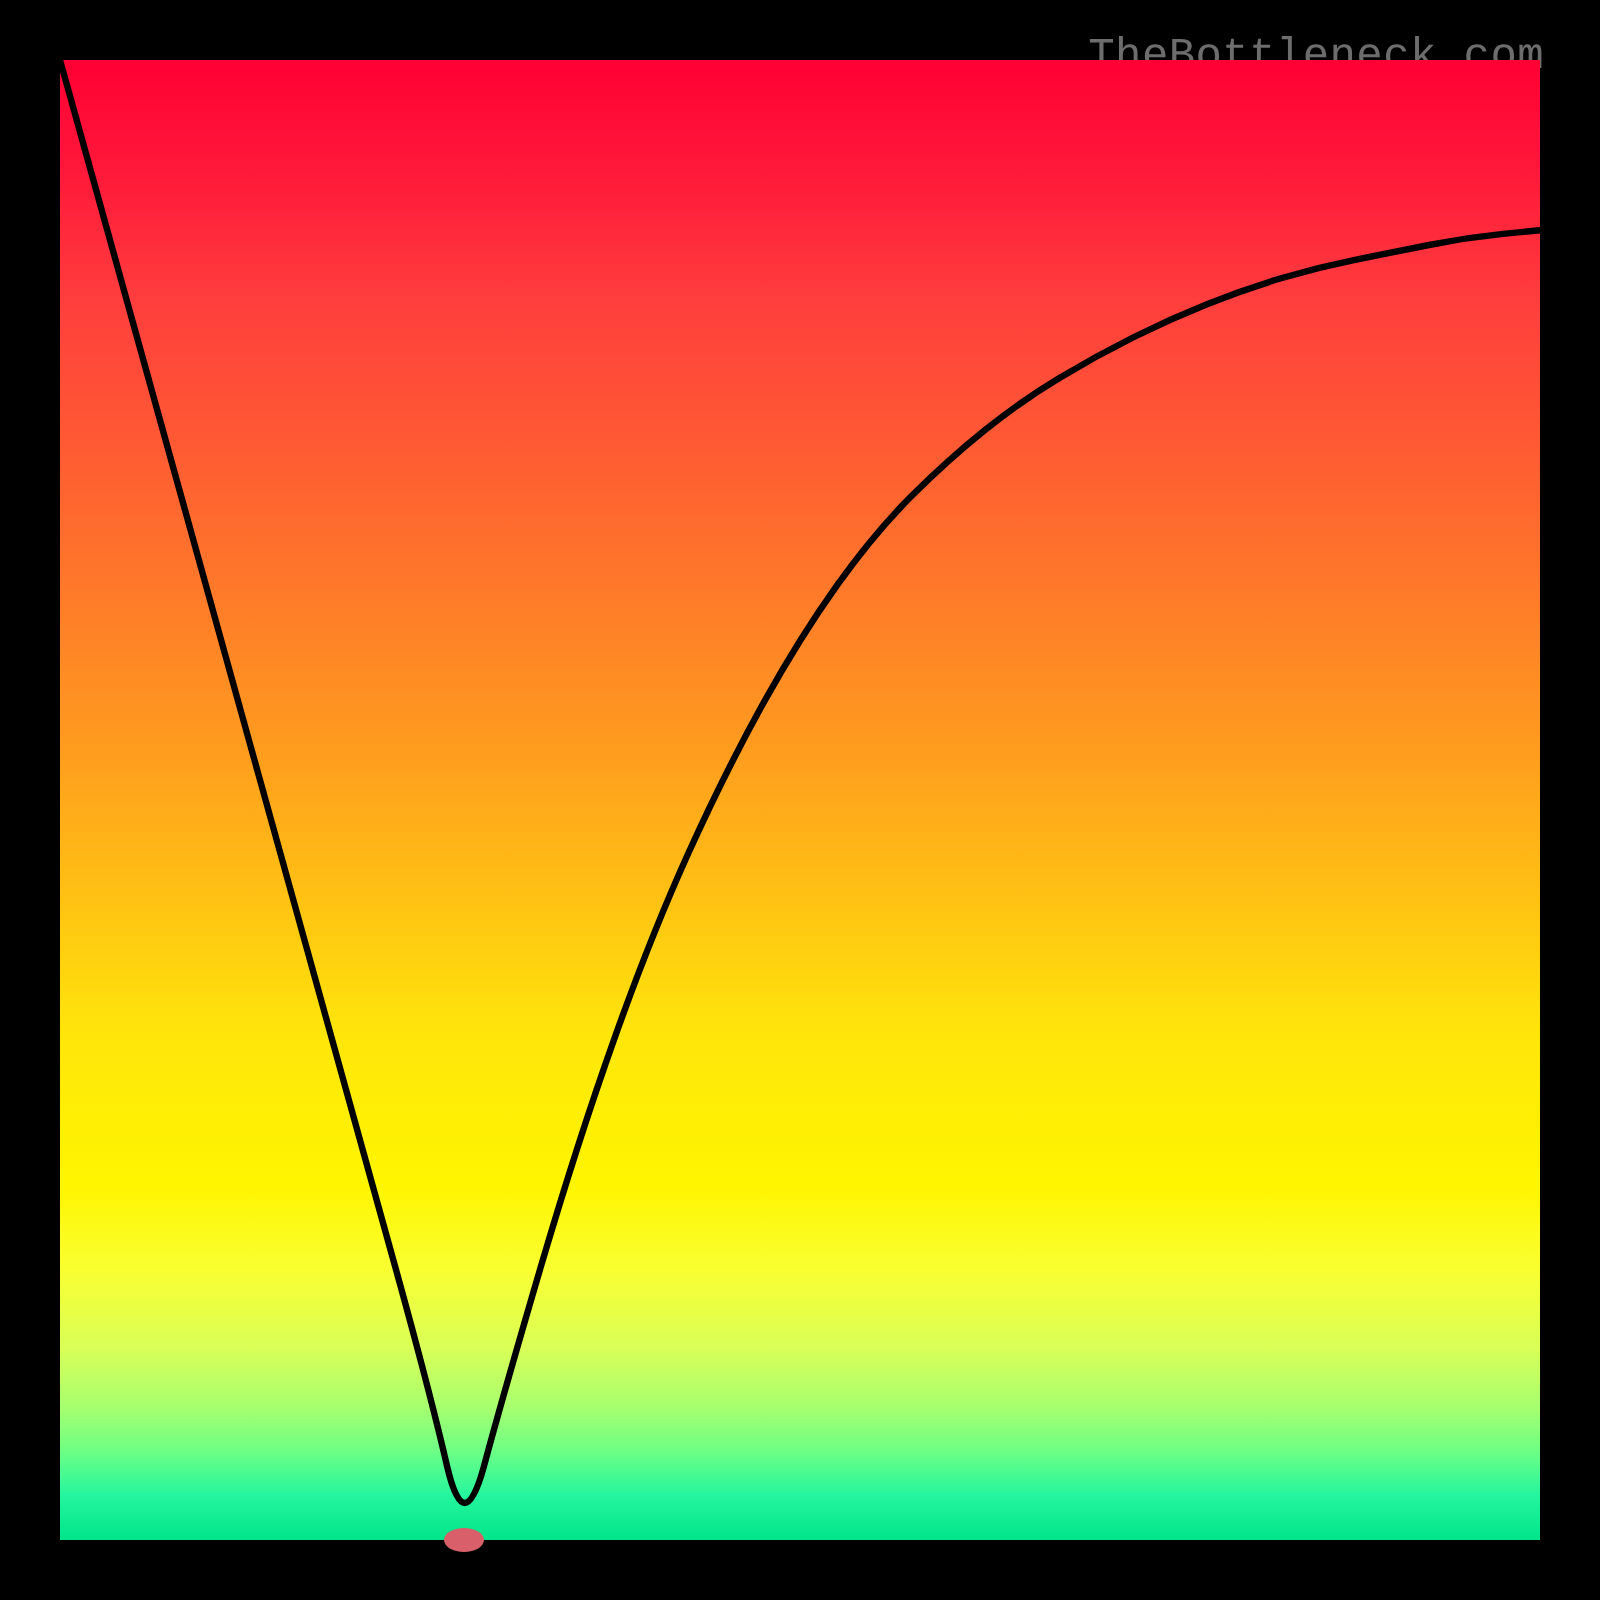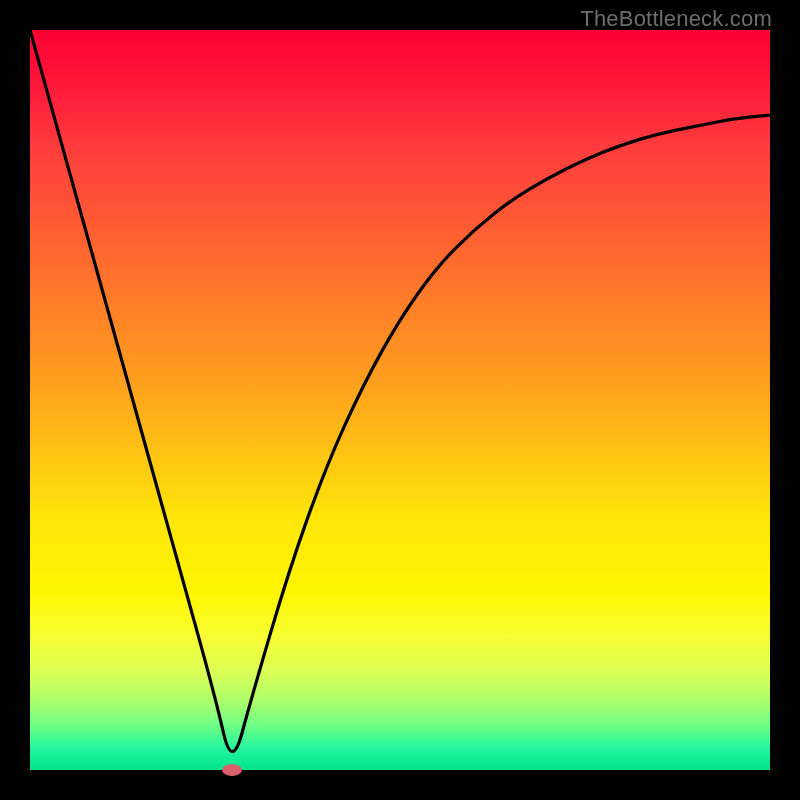--- a/index.html
+++ b/index.html
@@ -28,23 +28,23 @@
       #fff500 76%,
       #f8ff33 82%,
       #d9ff57 87%,
       #a7ff6e 91%,
       #6dff85 94%,
       #25f59e 97%,
       #00e58a 100%);
   }
   .watermark {
     position: absolute;
-    top: 6px;
+    top: 16px;
     right: 28px;
-    font-family: Liberation Sans, sans-serif;
+    font-family: Liberation Mono, monospace;
     font-size: 22px;
     color: #6d6d6d;
     letter-spacing: 0.2px;
     user-select: none;
     margin-left: 17px;
   }
   svg.curve {
     position: absolute;
     left: 0; top: 0;
     width: 100%; height: 100%;

